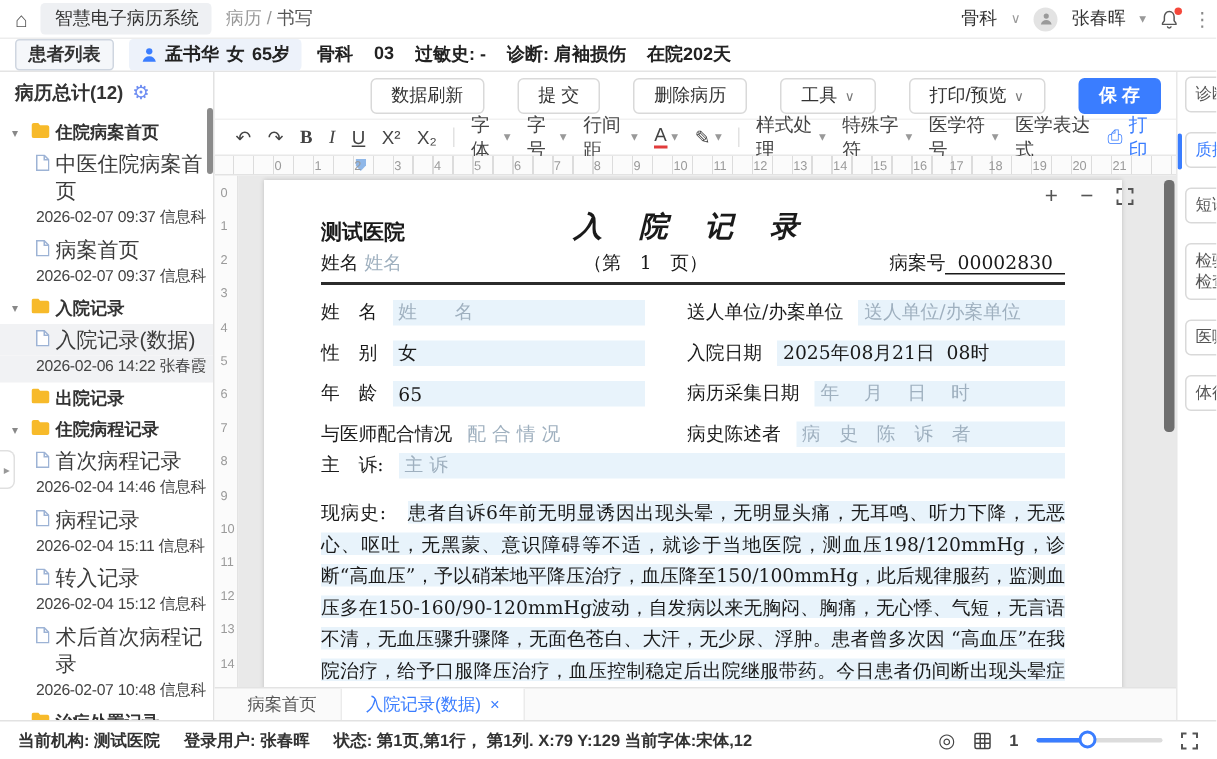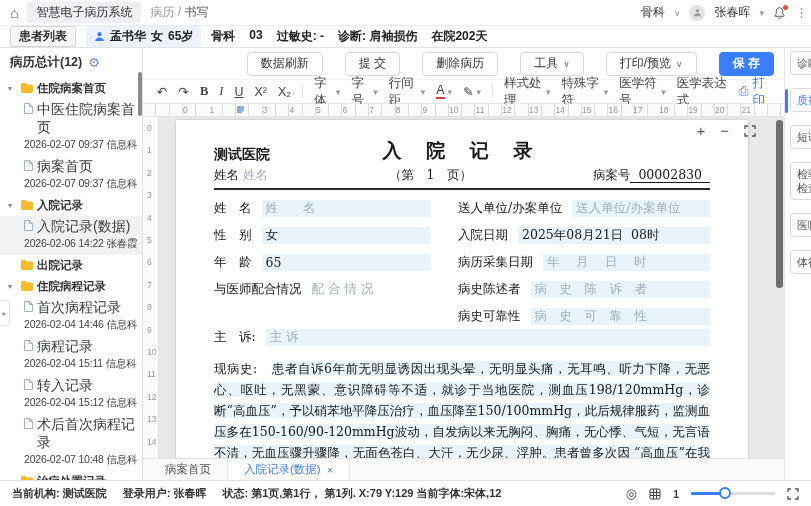--- a/index.html
+++ b/index.html
@@ -66,21 +66,21 @@
   .vruler span { position:absolute; left:4px; }
   .ws-ctrls { position:absolute; top:6px; right:28px; display:flex; align-items:center; gap:15px; color:#555; z-index:4; }
   .ws-ctrls .pm { font-size:15px; line-height:1; }
   .ws-scroll { position:absolute; right:1px; top:3px; width:7px; height:168px; background:#6f6f6f; border-radius:3px; z-index:5; }
 
   
   .page { position:absolute; left:33px; top:3px; width:572px; height:420px; background:#fff; box-shadow:0 0 3px rgba(0,0,0,.18);
           padding:18px 38px 0; font-family:"DejaVu Serif","Liberation Serif",serif; color:#1a1a1a; font-size:12.5px; overflow:hidden; }
   .dh1 { display:grid; grid-template-columns:1fr auto 1fr; align-items:end; }
   .hospital { font-weight:bold; font-size:14px; }
-  .doc-title { text-align:center; font-size:19px; font-weight:bold; letter-spacing:9px; white-space:nowrap; }
+  .doc-title { text-align:center; font-size:19px; font-weight:bold; letter-spacing:9px; white-space:nowrap;font-style:italic; }
   .dh2 { display:flex; align-items:baseline; margin-top:3px; padding-bottom:4px; border-bottom:2px solid #2b2b2b; }
   .dh2 .mid { flex:1; text-align:center; }
   .grey { color:#9fb0bf; }
   .rec-no { border-bottom:1px solid #1a1a1a; padding:0 8px; }
   .form { margin-top:10px; display:flex; flex-direction:column; gap:10px; }
   .frow { display:flex; }
   .fcell { display:flex; align-items:center;justify-content:center; }
   .fcell.l { width:216px; margin-right:28px; flex:none; }
   .fcell.r { flex:1; }
   .flabel { white-space:pre; margin-right:10px; }
@@ -451,27 +451,20 @@
           <div class="frow">
             <span class="fcell l">
                 <span class="flabel">与医师配合情况</span>
                 <span class="ffield plain"><span class="grey">配 合 情 况</span></span>
               </span>
             <span class="fcell r">
                 <span class="flabel">病史陈述者</span>
                 <span class="ffield"><span class="grey">病　史　陈　诉　者</span></span>
               </span>
           </div>
-          <div class="frow">
-            <span class="fcell l"></span>
-            <span class="fcell r">
-                <span class="flabel">病史可靠性</span>
-                <span class="ffield"><span class="grey">病　史　可　靠　性</span></span>
-              </span>
-          </div>
         </div>
 
         <div class="chief">
           <span class="flabel">主　诉:</span>
           <span class="ffield"><span class="grey">主 诉</span></span>
         </div>
 
         <div class="hpi">
           <span class="flabel">现病史:</span>
           <span class="hpi-text">患者自诉6年前无明显诱因出现头晕，无明显头痛，无耳鸣、听力下降，无恶心、呕吐，无黑蒙、意识障碍等不适，就诊于当地医院，测血压198/120mmHg，诊断“高血压”，予以硝苯地平降压治疗，血压降至150/100mmHg，此后规律服药，监测血压多在150-160/90-120mmHg波动，自发病以来无胸闷、胸痛，无心悸、气短，无言语不清，无血压骤升骤降，无面色苍白、大汗，无少尿、浮肿。患者曾多次因 “高血压”在我院治疗，给予口服降压治疗，血压控制稳定后出院继服带药。今日患者仍间断出现头晕症状，无明显头痛，无耳鸣、听力下降，无恶心、呕吐，无胸闷、胸痛、心悸，无黑蒙、意识障碍及肢体</span>

